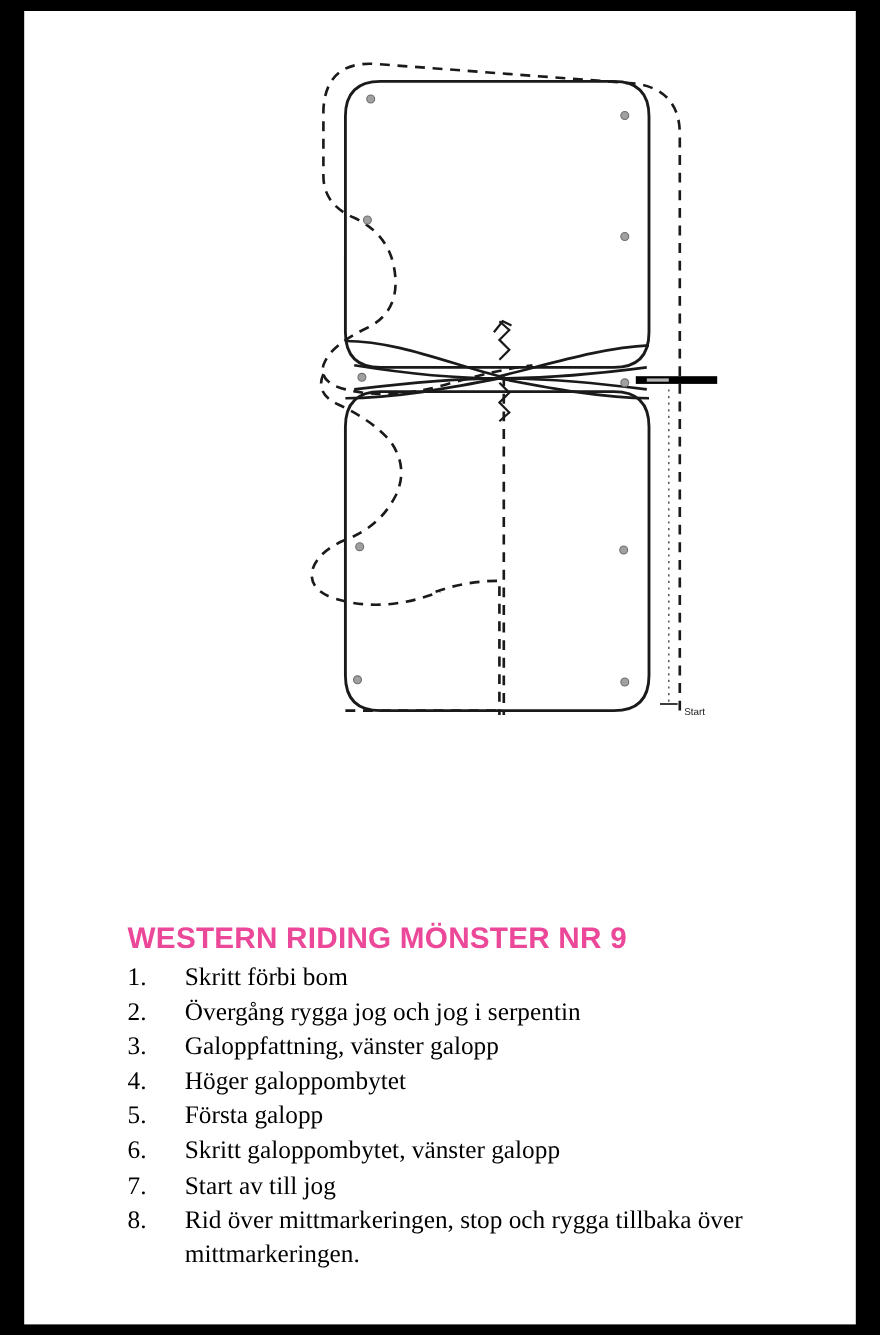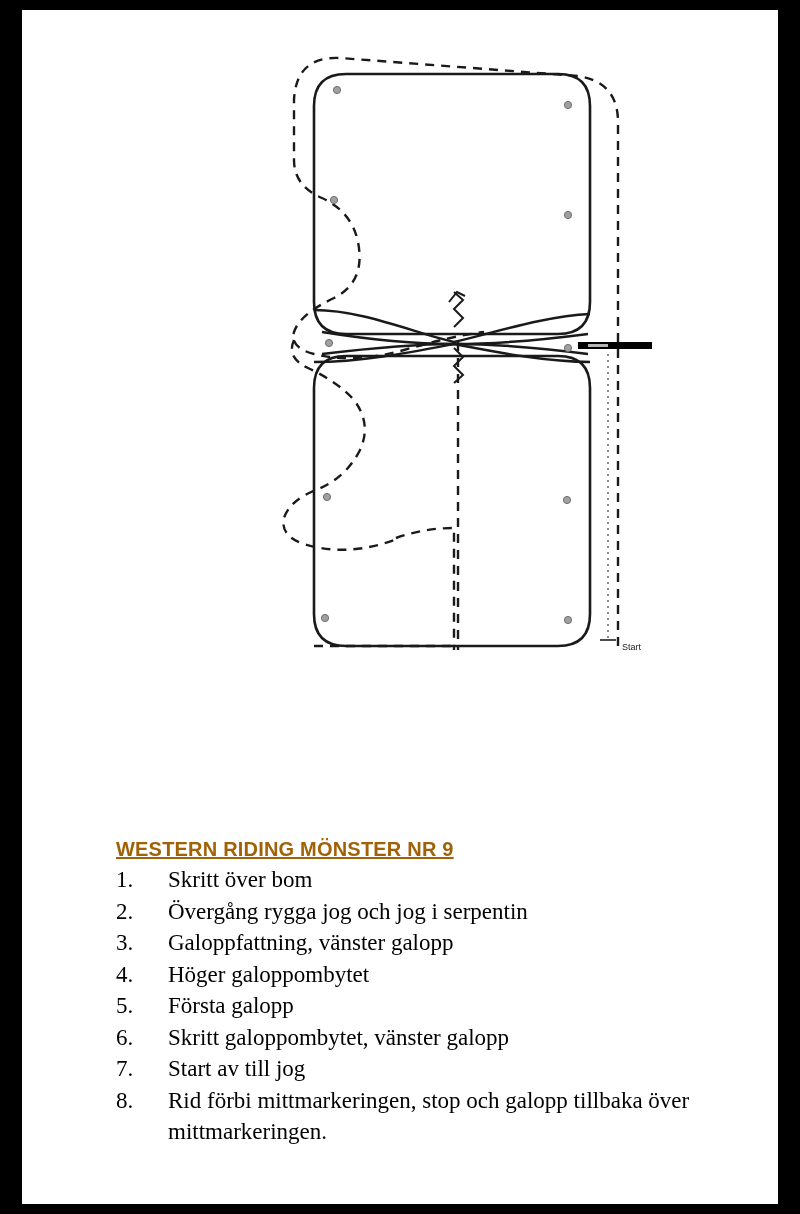--- a/index.html
+++ b/index.html
@@ -41,26 +41,25 @@
   }
   .caption-block {
     position: absolute;
     left: 94px;
     top: 828px;
     width: 640px;
   }
   .pattern-title {
     font-family: "Liberation Sans", sans-serif;
     font-weight: bold;
-    font-size: 20px;
+    font-size: 27px;
     letter-spacing: 0.2px;
-    color: #a16207;
+    color: #ec4899;
     margin: 0 0 4px 0;
     line-height: 1.15;
-    text-decoration: underline;
   }
   ol.steps {
     list-style: none;
     margin: 0;
     padding: 0;
   }
   ol.steps li {
     position: relative;
     font-family: "Liberation Serif", serif;
     font-size: 23px;
@@ -184,21 +183,21 @@
           <circle cx="546" cy="610" r="3.6" fill="#a0a0a0" stroke="#6f6f6f" stroke-width="1"></circle>
         </g>
       </svg>
     </div>
 
     <div class="caption-block">
       <h1 class="pattern-title">WESTERN RIDING MÖNSTER NR 9</h1>
       <ol class="steps">
         <li>
           <span class="num">1.</span>
-          <span class="txt">Skritt över bom</span>
+          <span class="txt">Skritt förbi bom</span>
         </li>
         <li>
           <span class="num">2.</span>
           <span class="txt">Övergång rygga jog och jog i serpentin</span>
         </li>
         <li>
           <span class="num">3.</span>
           <span class="txt">Galoppfattning, vänster galopp</span>
         </li>
         <li>
@@ -212,19 +211,19 @@
         <li>
           <span class="num">6.</span>
           <span class="txt">Skritt galoppombytet, vänster galopp</span>
         </li>
         <li>
           <span class="num">7.</span>
           <span class="txt">Start av till jog</span>
         </li>
         <li>
           <span class="num">8.</span>
-          <span class="txt">Rid förbi mittmarkeringen, stop och galopp tillbaka över mittmarkeringen.</span>
+          <span class="txt">Rid över mittmarkeringen, stop och rygga tillbaka över mittmarkeringen.</span>
         </li>
       </ol>
     </div>
 
   </div>
 </div>
 
 </body></html>

